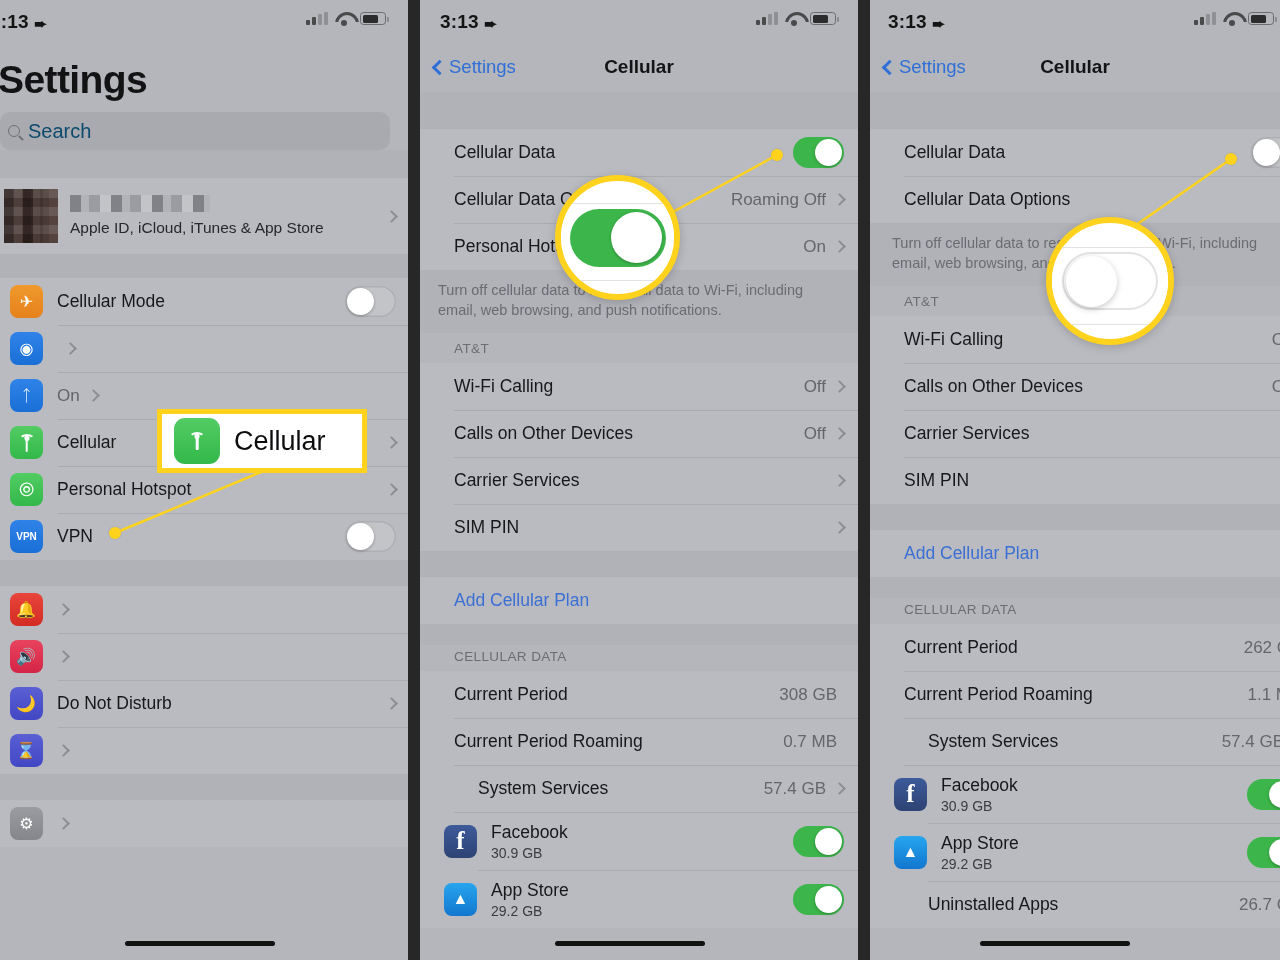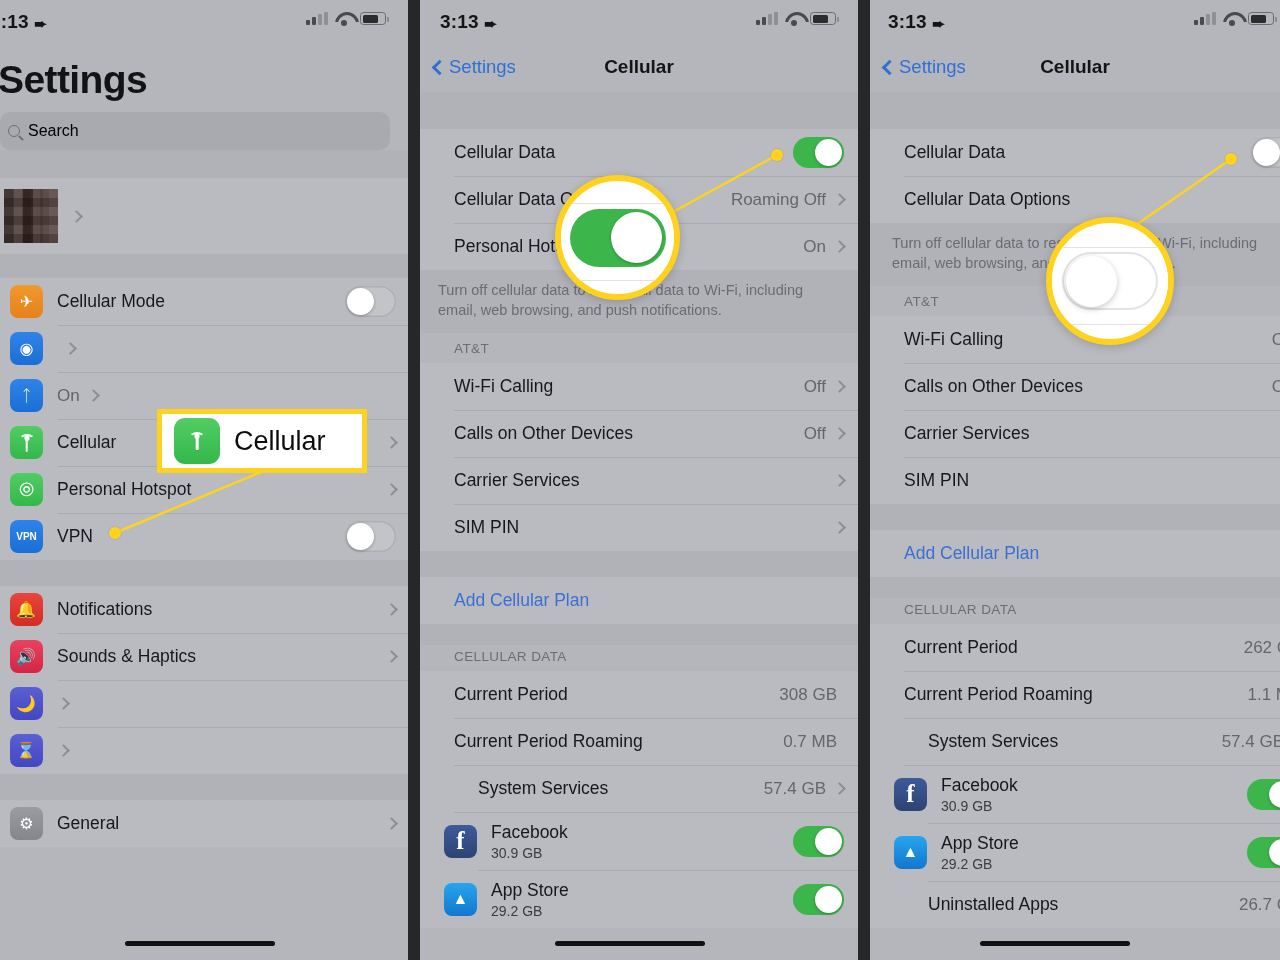--- a/index.html
+++ b/index.html
@@ -159,21 +159,21 @@
     padding-left: 8px; gap: 8px;
   }
   .mag {
     width: 12px; height: 12px; border:1.8px solid #6e6f74; border-radius:50%;
     position: relative; flex:none;
   }
   .mag:after {
     content:""; position:absolute; right:-5px; bottom:-3px; width:6px; height:1.8px;
     background:#6e6f74; transform: rotate(45deg);
   }
-  .search-ph { font-size: 16px; color:#000000; }
+  .search-ph { font-size: 20px; color:#0c4a6e; }
 
   
   .avatar-px {
     width: 54px; height: 54px; flex:none; margin-right:12px;
     background:
       linear-gradient(90deg,#8d8a8b 0 18%, #b8b4b2 18% 36%, #6e5f5c 36% 54%, #ada9a7 54% 72%, #c5c1bf 72% 100%),
       linear-gradient(#9c8b87,#9c8b87);
     background-blend-mode: multiply;
     image-rendering: pixelated;
     position:relative;
@@ -280,20 +280,24 @@
 
     <div class="searchbar">
       <span class="mag"></span>
       <span class="search-ph">Search</span>
     </div>
 
     <div class="gap" style="height:28px;"></div>
 
     <div class="row has-icon" style="height:76px; padding-left:4px;">
       <div class="avatar-px"></div>
+      <div style="flex:1;">
+        <div class="name-px"></div>
+        <div class="acct-sub">Apple ID, iCloud, iTunes &amp; App Store</div>
+      </div>
       <span class="chev"></span>
     </div>
 
     <div class="gap" style="height:24px;"></div>
 
     <div class="group">
       <div class="row has-icon">
         <span class="appicon ic-airplane">✈</span>
         <span class="label">Cellular Mode</span>
         <span class="toggle off">
@@ -334,44 +338,42 @@
             <span class="knob"></span>
           </span>
       </div>
     </div>
 
     <div class="gap" style="height:26px;"></div>
 
     <div class="group">
       <div class="row has-icon">
         <span class="appicon ic-notif">🔔</span>
-        <span class="label">Notifications</span>
         <span class="chev"></span>
       </div>
       <div class="row has-icon">
         <span class="appicon ic-sounds">🔊</span>
-        <span class="label">Sounds &amp; Haptics</span>
         <span class="chev"></span>
       </div>
       <div class="row has-icon">
         <span class="appicon ic-dnd">🌙</span>
+        <span class="label">Do Not Disturb</span>
         <span class="chev"></span>
       </div>
       <div class="row has-icon">
         <span class="appicon ic-screen">⌛</span>
         <span class="chev"></span>
       </div>
     </div>
 
     <div class="gap" style="height:26px;"></div>
 
     <div class="group">
       <div class="row has-icon">
         <span class="appicon ic-general">⚙</span>
-        <span class="label">General</span>
         <span class="chev"></span>
       </div>
     </div>
 
     <div class="home-ind" style="left:200px;"></div>
   </div>
 
   <div class="bezel" id="bezel-1"></div>
 
   <div class="panel" id="panel-mid">

